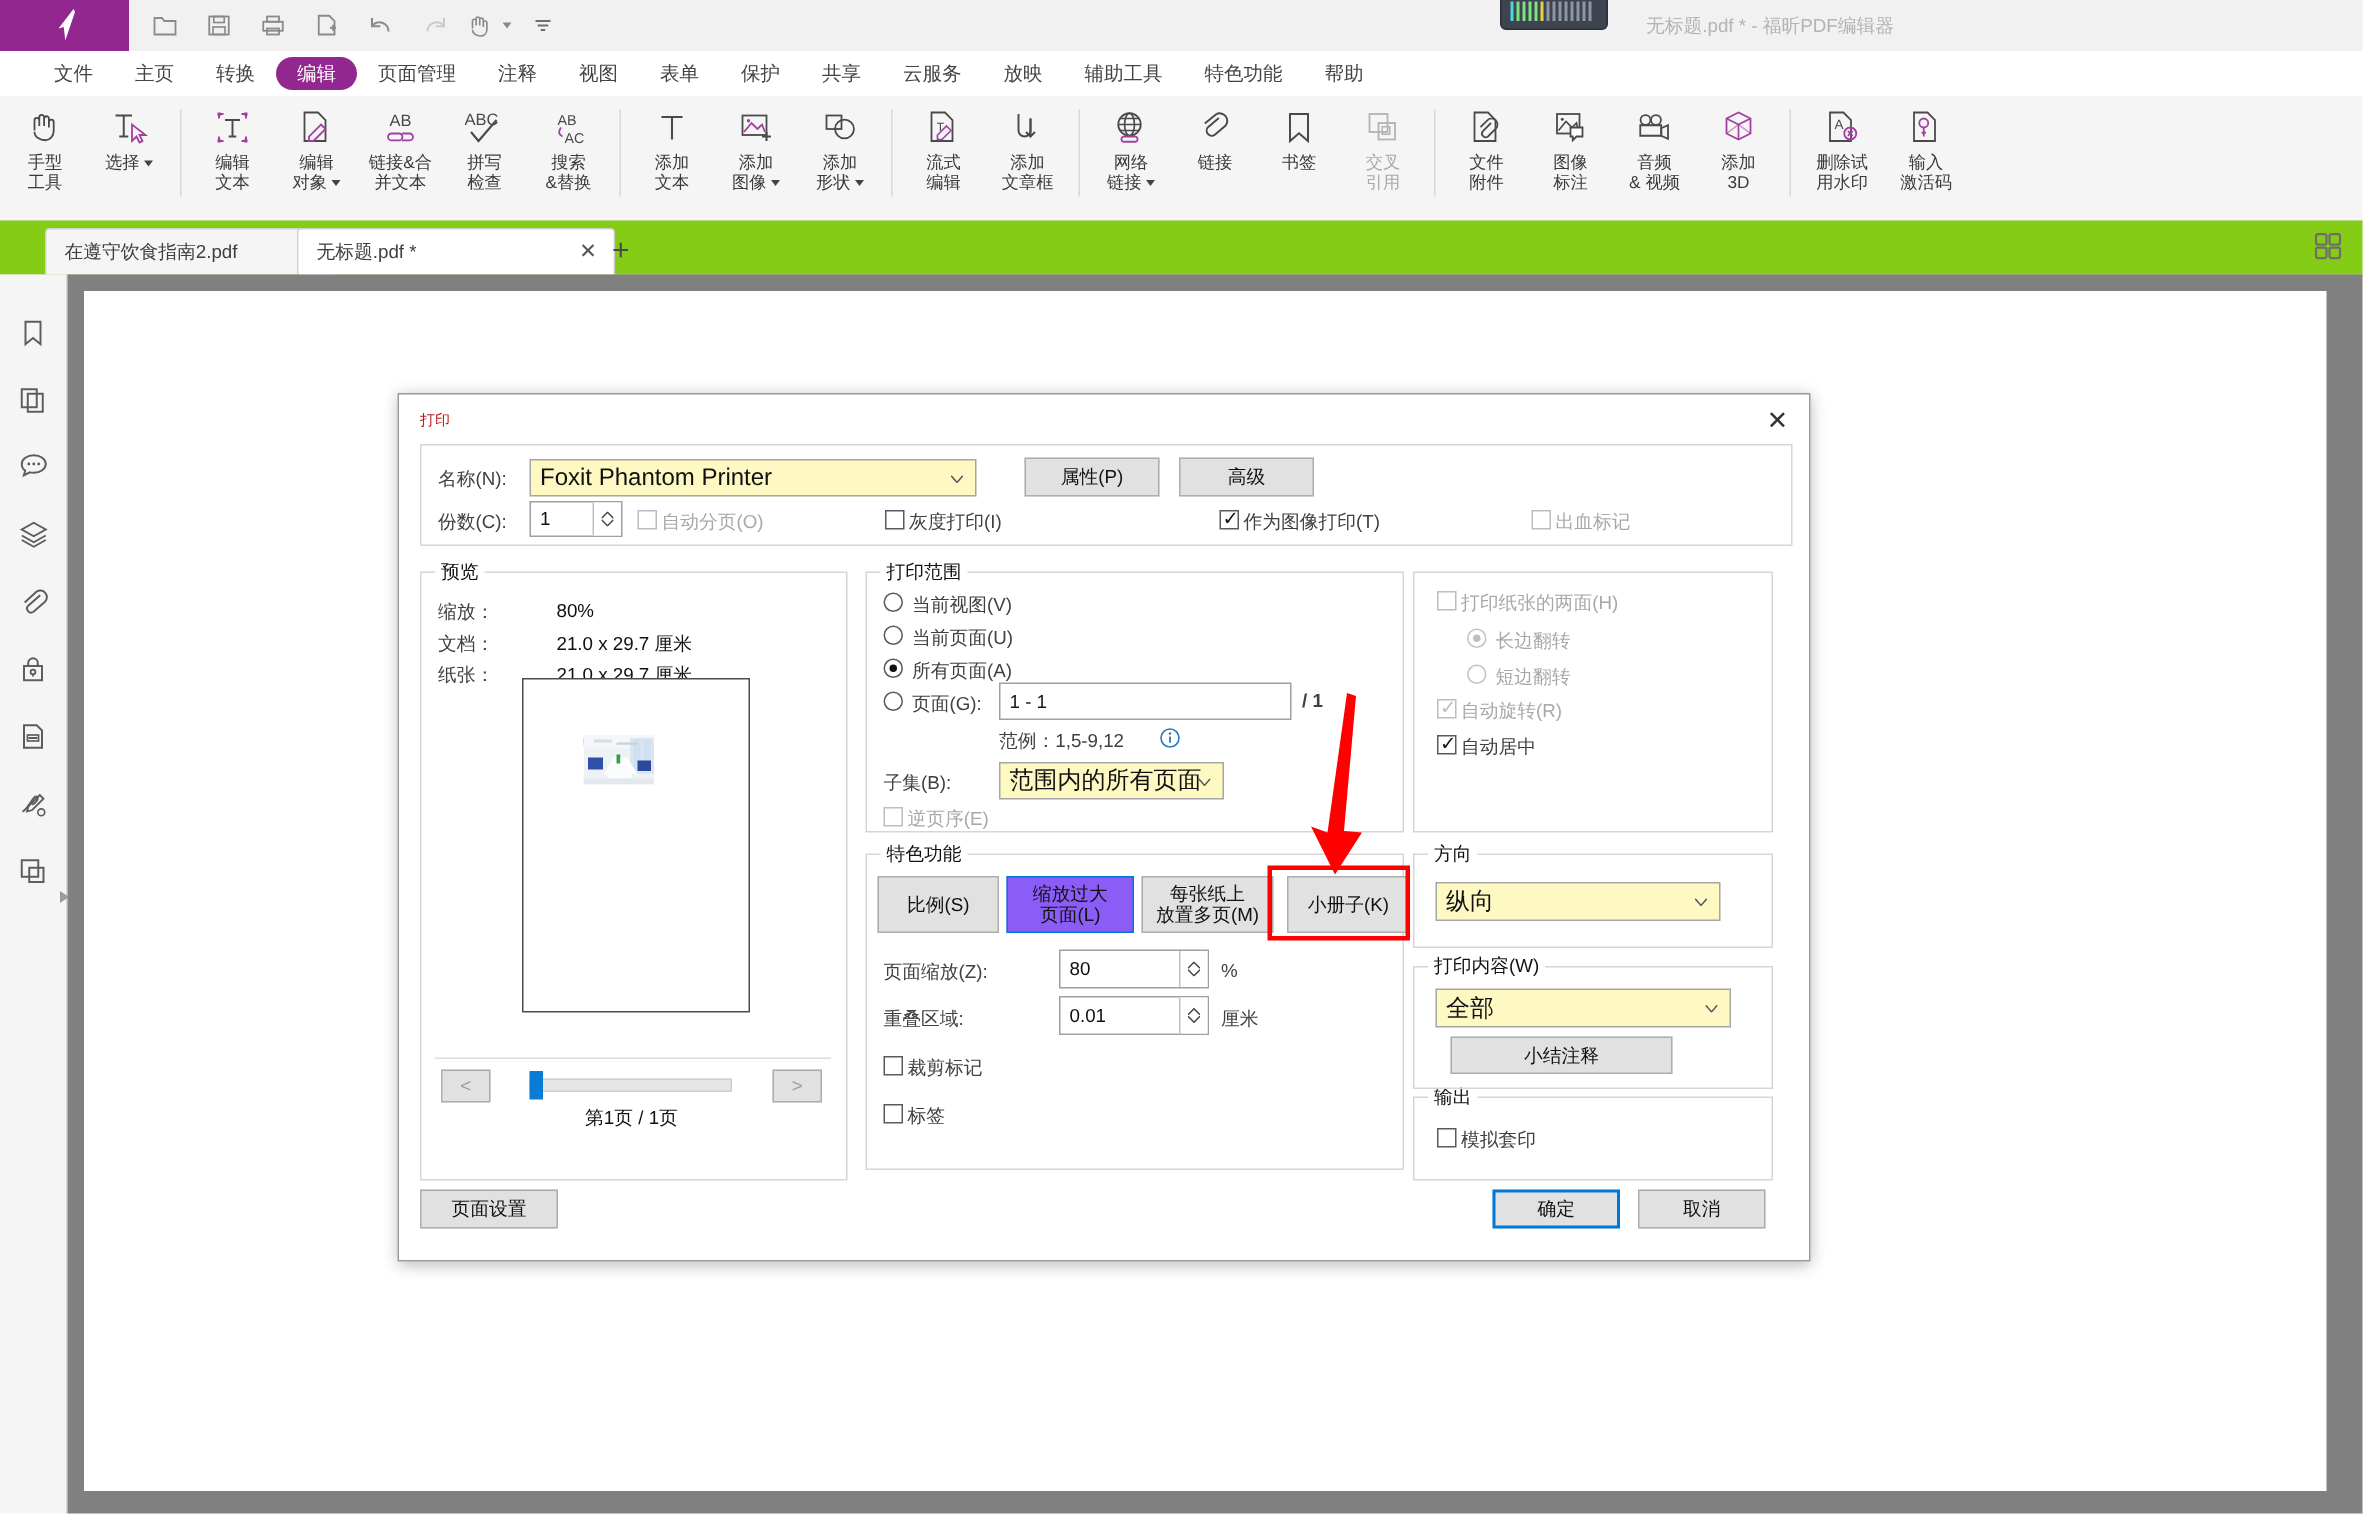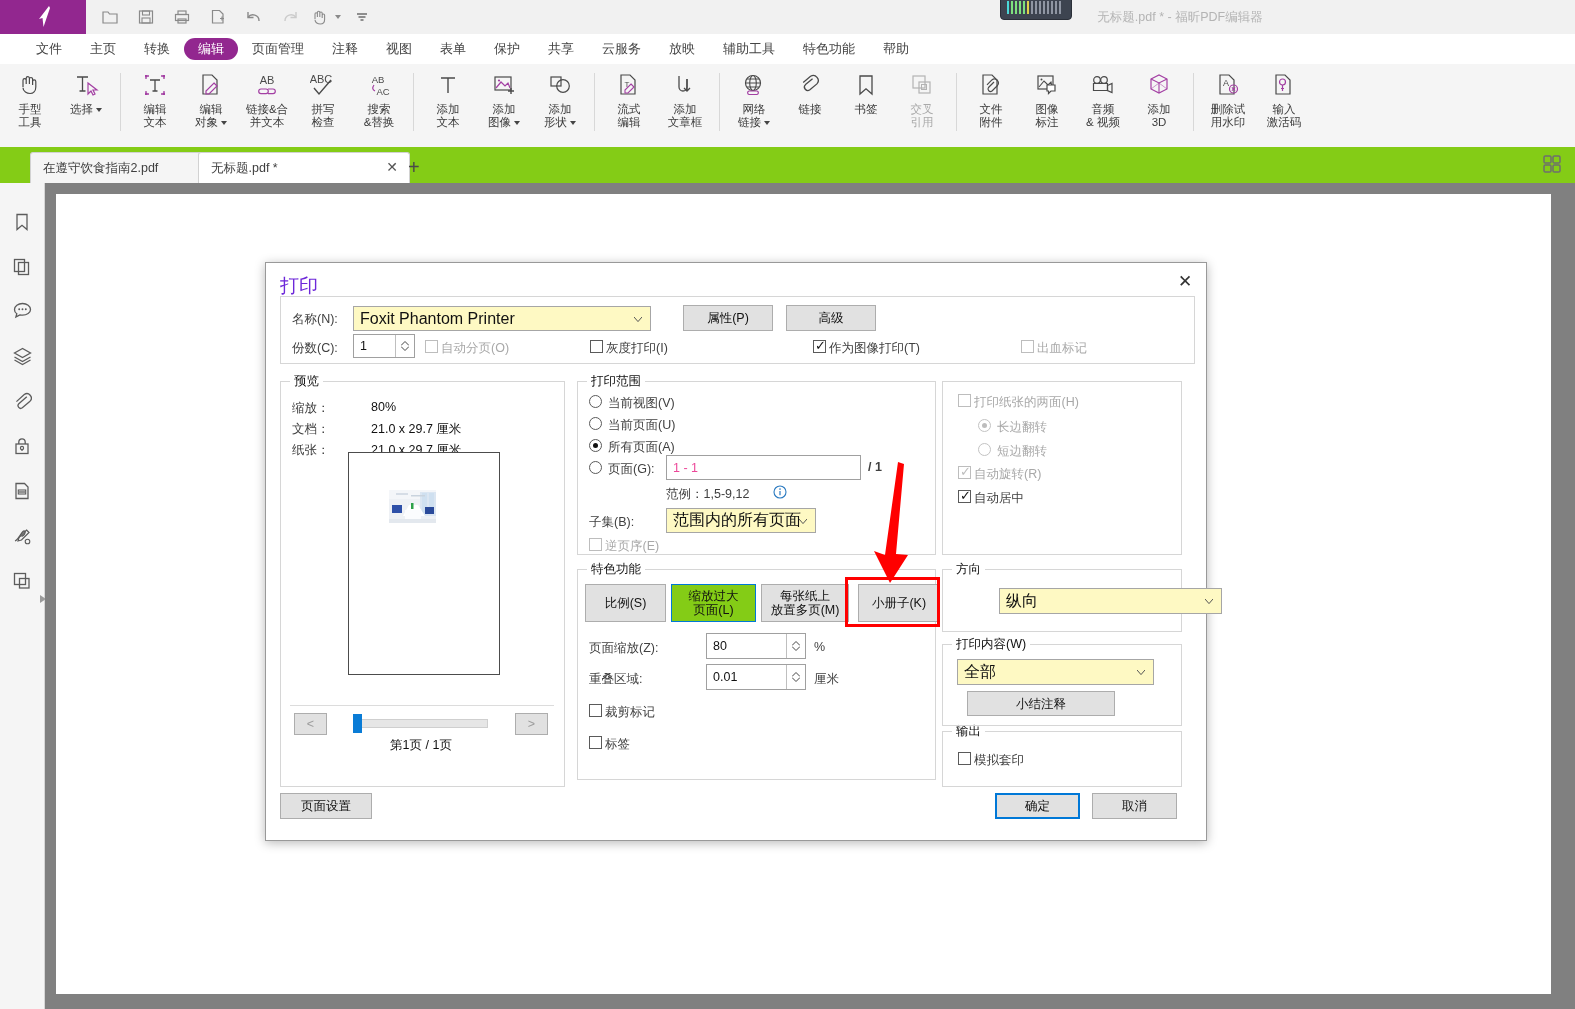--- a/index.html
+++ b/index.html
@@ -49,43 +49,43 @@
   #grid-btn{position:absolute;right:12px;top:153px;width:22px;height:22px;cursor:pointer;}
   
   #sidebar{position:absolute;left:0;top:183px;width:44px;height:826px;background:#f5f5f5;border-right:1px solid #d6d6d6;}
   .sb-item{width:44px;height:45px;display:flex;align-items:center;justify-content:center;cursor:pointer;}
   #sb-expand{position:absolute;left:38px;top:408px;width:10px;height:12px;cursor:pointer;}
   
   #docarea{position:absolute;left:45px;top:183px;width:1530px;height:826px;background:#808080;}
   #page{position:absolute;left:11px;top:11px;width:1495px;height:800px;background:#ffffff;}
   
   #dialog{position:absolute;left:265px;top:262px;width:940px;height:577px;background:#ffffff;border:1px solid #999;box-shadow:0 2px 10px rgba(0,0,0,.28);}
-  #dlg-title{position:absolute;left:14px;top:10px;font-size:19px;color:#6d28d9;}
+  #dlg-title{position:absolute;left:14px;top:10px;font-size:10px;color:#b91c1c;}
   #dlg-close{position:absolute;right:8px;top:6px;width:26px;height:24px;display:flex;align-items:center;justify-content:center;font-size:17px;color:#333;cursor:pointer;}
   .panel{position:absolute;border:1px solid #d6d6d6;}
   .legend{position:absolute;top:-9px;left:9px;background:#fff;padding:0 4px;font-size:12.5px;color:#111;}
   .lab{position:absolute;font-size:12.5px;color:#404040;white-space:nowrap;}
   .lab.dim{color:#a8a8a8;}
   .val{position:absolute;font-size:12.5px;color:#111;}
   
   .combo{position:absolute;background:#fef9c3;border:1px solid #a6a6a6;font-size:16px;color:#111;
          display:flex;align-items:center;padding-left:6px;cursor:pointer;box-sizing:border-box;}
   .combo .chev{position:absolute;right:8px;top:50%;margin-top:-2px;width:8px;height:5px;}
   
   .tbox{position:absolute;background:#fff;border:1px solid #a0a0a0;font-size:12.5px;color:#111;
         display:flex;align-items:center;padding-left:6px;box-sizing:border-box;cursor:text;}
-  .tbox.ghost{color:#ec4899;}
+  .tbox.ghost{color:#0f172a;}
   
   .spin{position:absolute;right:0;top:0;width:18px;height:100%;border-left:1px solid #bfbfbf;background:#fff;
         display:flex;flex-direction:column;align-items:center;justify-content:center;cursor:pointer;}
   
   .btn{position:absolute;background:#e1e1e1;border:1px solid #adadad;font-size:12.5px;color:#111;
        display:flex;align-items:center;justify-content:center;text-align:center;cursor:pointer;box-sizing:border-box;line-height:14px;}
   .btn.primary{background:#e1e1e1;border:2px solid #0078d7;}
-  .btn.sel{background:#84cc16;border:1px solid #0078d7;}
+  .btn.sel{background:#8b5cf6;border:1px solid #0078d7;}
   
   .cb{position:absolute;width:13px;height:13px;border:1px solid #5a5a5a;background:#fff;box-sizing:border-box;cursor:pointer;}
   .cb.dim{border-color:#bdbdbd;}
   .cb .tick{position:absolute;left:1px;top:-2px;font-size:13px;line-height:13px;color:#111;}
   .rd{position:absolute;width:13px;height:13px;border:1px solid #5a5a5a;border-radius:50%;background:#fff;box-sizing:border-box;cursor:pointer;}
   .rd.dim{border-color:#c3c3c3;}
   .rd .dot{position:absolute;left:3px;top:3px;width:5px;height:5px;border-radius:50%;background:#111;}
   .rd.dim .dot{background:#bdbdbd;}
   
   #thumb{position:absolute;left:347px;top:451px;width:150px;height:221px;background:#fff;border:1px solid #4c4c4c;}
@@ -739,21 +739,21 @@
 
     <div class="cb" style="left:11px;top:134px;"></div>
     <span class="lab" style="left:27px;top:134px;">裁剪标记</span>
 
     <div class="cb" style="left:11px;top:166px;"></div>
     <span class="lab" style="left:27px;top:166px;">标签</span>
   </div>
 
   <div class="panel" style="left:676px;top:306px;width:238px;height:61px;">
     <span class="legend">方向</span>
-    <div class="combo" style="left:14px;top:18px;width:223px;height:26px;margin-left:42px;">
+    <div class="combo" style="left:14px;top:18px;width:190px;height:26px;">
       <span>纵向</span>
       <svg class="chev" viewBox="0 0 8 5">
           <path d="M0 0 L4 4.6 L8 0" fill="none" stroke="#555" stroke-width="1"></path>
         </svg>
     </div>
   </div>
 
   <div class="panel" style="left:676px;top:468px;width:238px;height:54px;">
     <span class="legend">输出</span>
     <div class="cb" style="left:15px;top:20px;"></div>

